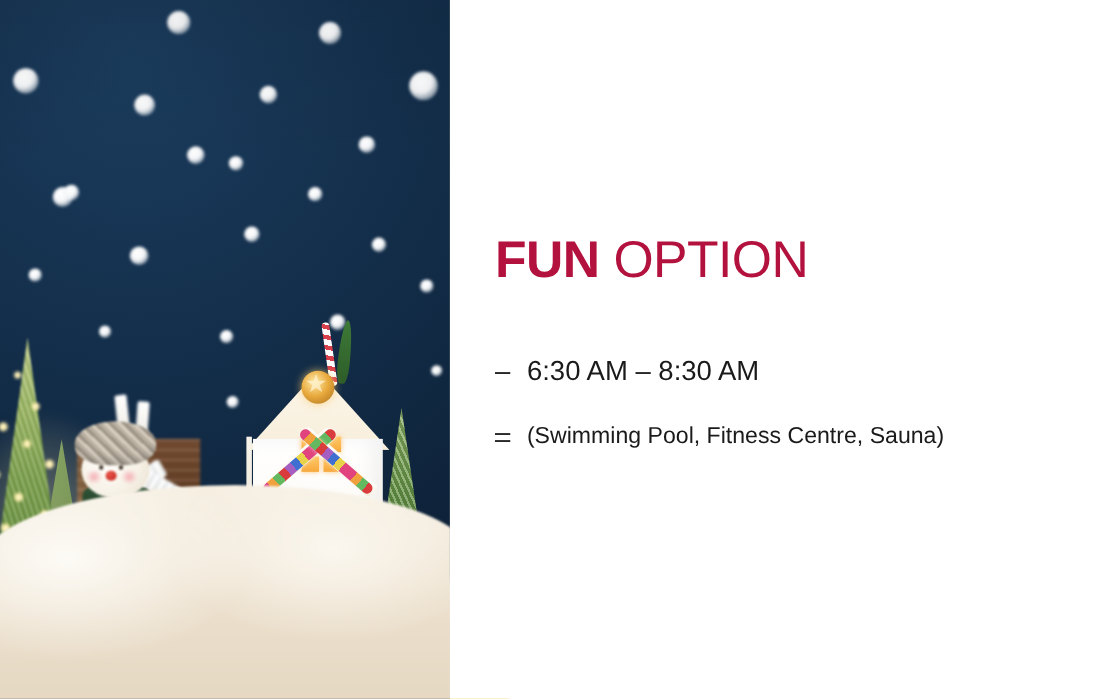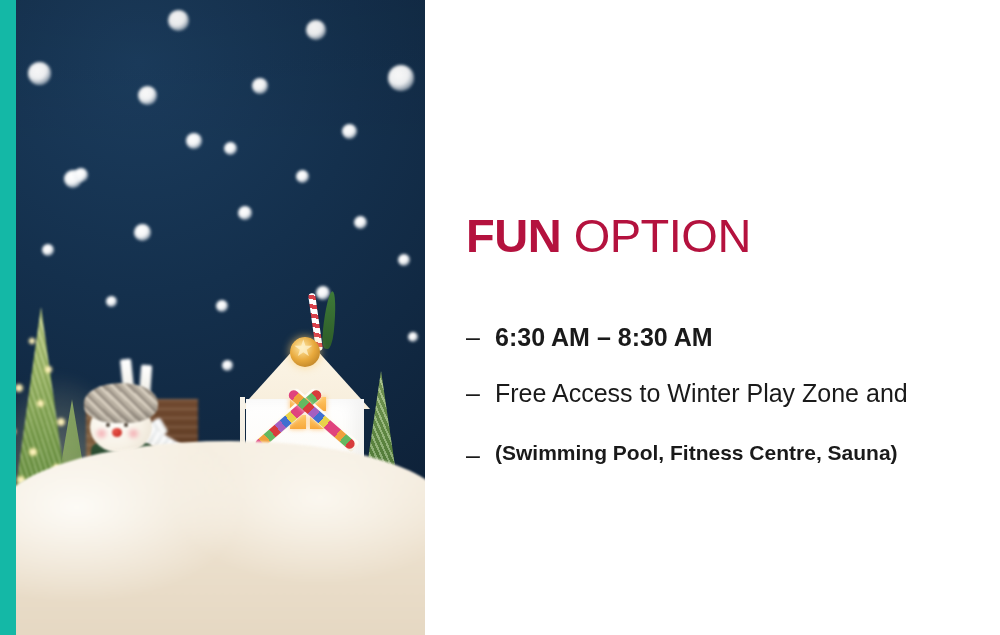--- a/index.html
+++ b/index.html
@@ -11,22 +11,21 @@
     overflow: hidden;
     background: #ffffff;
     font-family: "Liberation Sans", sans-serif;
   }
 
   .slide {
     position: relative;
     width: 1000px;
     height: 635px;
     display: flex;
-    background: #14b8a6;
-    padding-left: 16px;
+    background: #eab308;
   }
 
   
   .photo-panel {
     position: relative;
     width: 409px;
     height: 635px;
     overflow: hidden;
     background: #14304d;
     flex: 0 0 409px;
@@ -413,21 +412,21 @@
   }
   .line1 {
     font-size: 25px;
     line-height: 34px;
     font-weight: 400;
     white-space: nowrap;
   }
   .line2 {
     font-size: 25px;
     line-height: 34px;
-    font-weight: 700;
+    font-weight: 400;
     white-space: nowrap;
   }
   .line2.small {
     font-size: 21px;
     line-height: 30px;
   }
   .paren {
     font-size: 21px;
   }
   .paren sup {
@@ -566,21 +565,20 @@
       <div class="bullet b1">
         <span class="dash">–</span>
         <div class="lines">
           <div class="line2">6:30 AM – 8:30 AM</div>
         </div>
       </div>
 
       <div class="bullet b2">
         <span class="dash">–</span>
         <div class="lines">
-          <div class="line1">Free Access to Winter Play Zone and</div>
         </div>
       </div>
 
       <div class="bullet b3">
         <span class="dash">–</span>
         <div class="lines">
           <div class="line2 small">(Swimming Pool, Fitness Centre, Sauna)</div>
         </div>
       </div>
 

